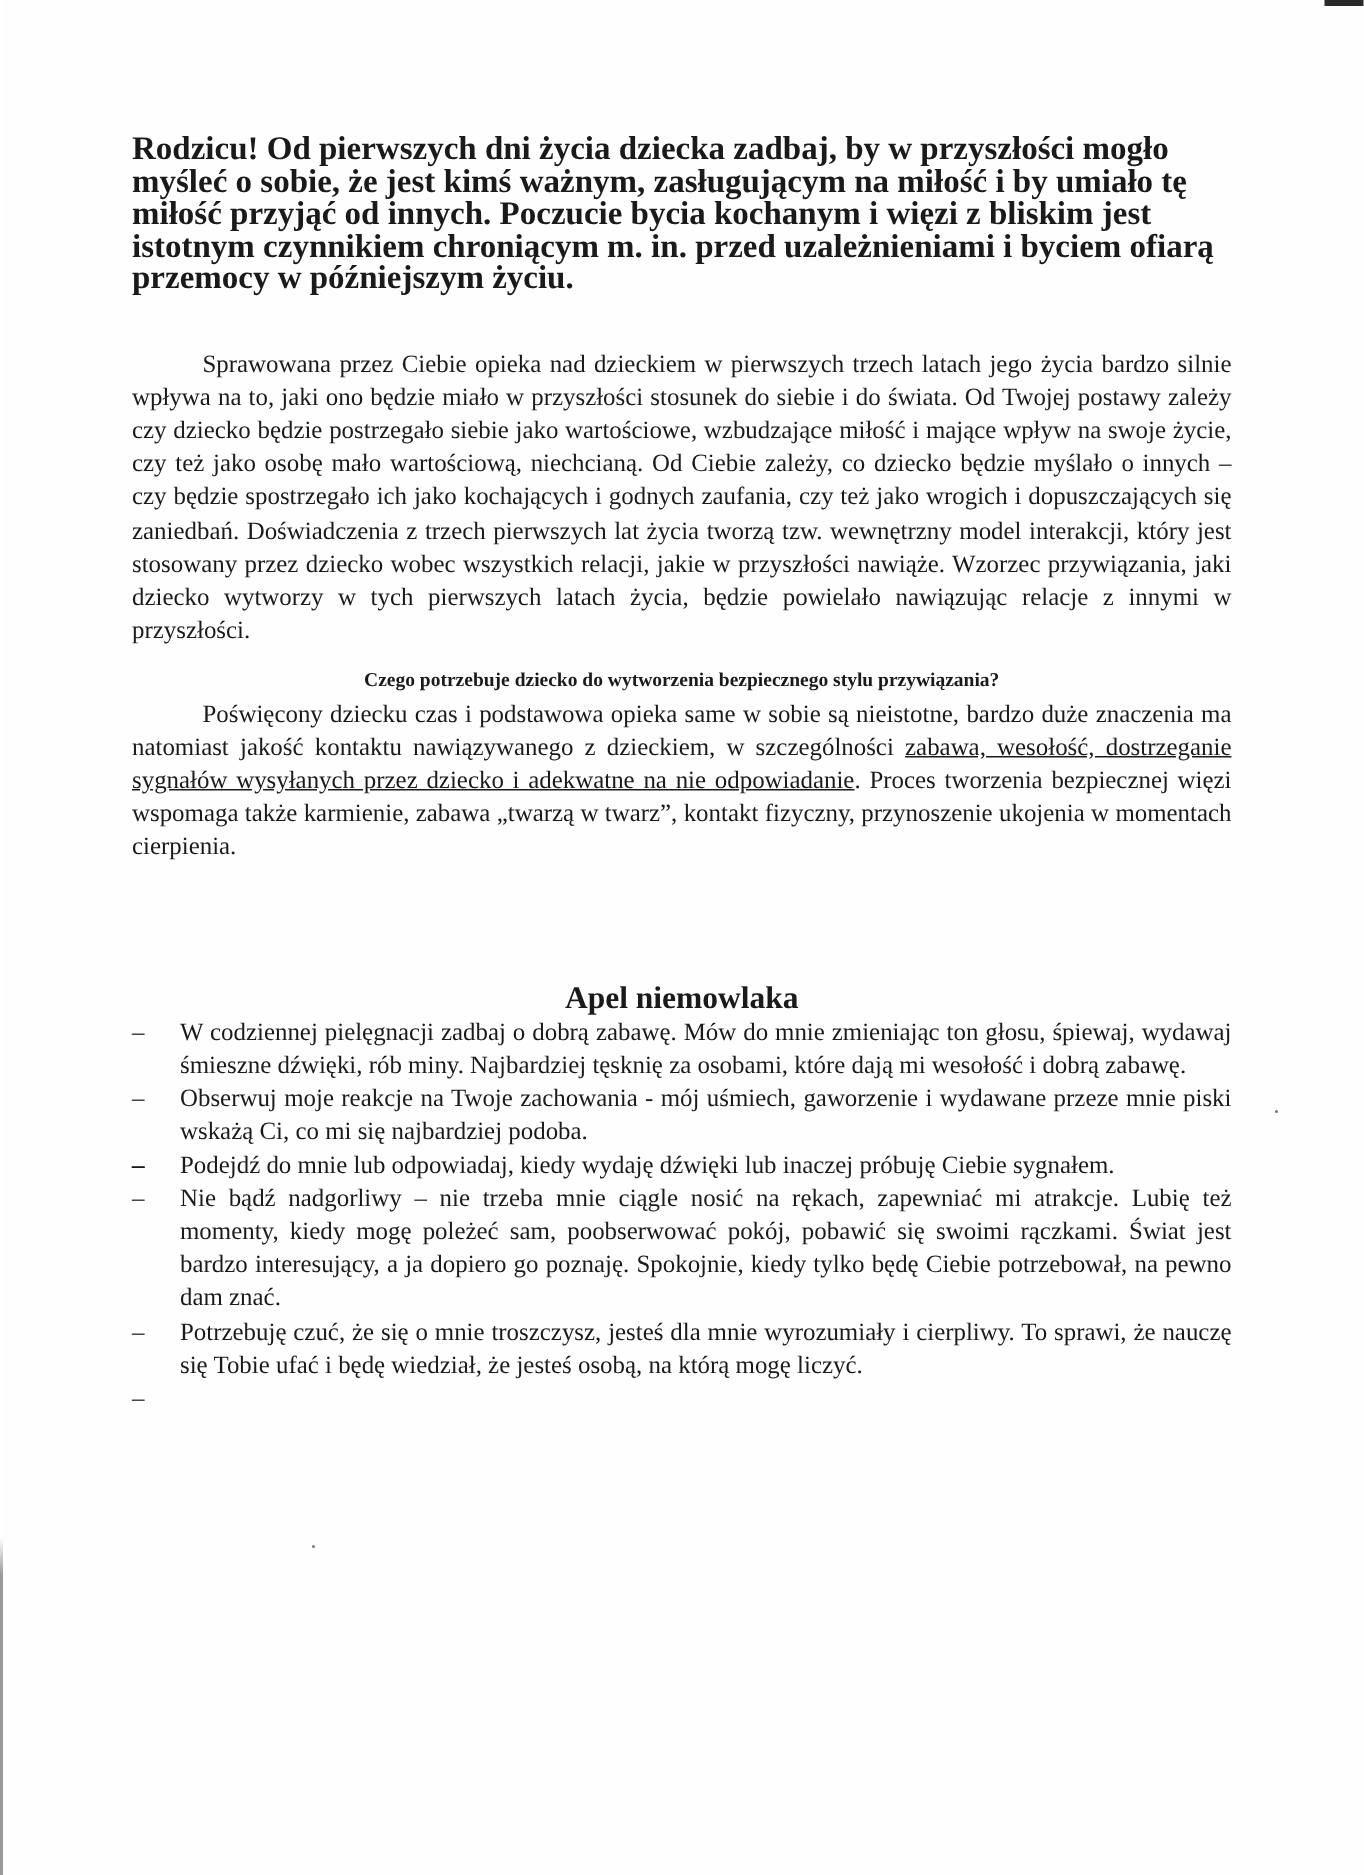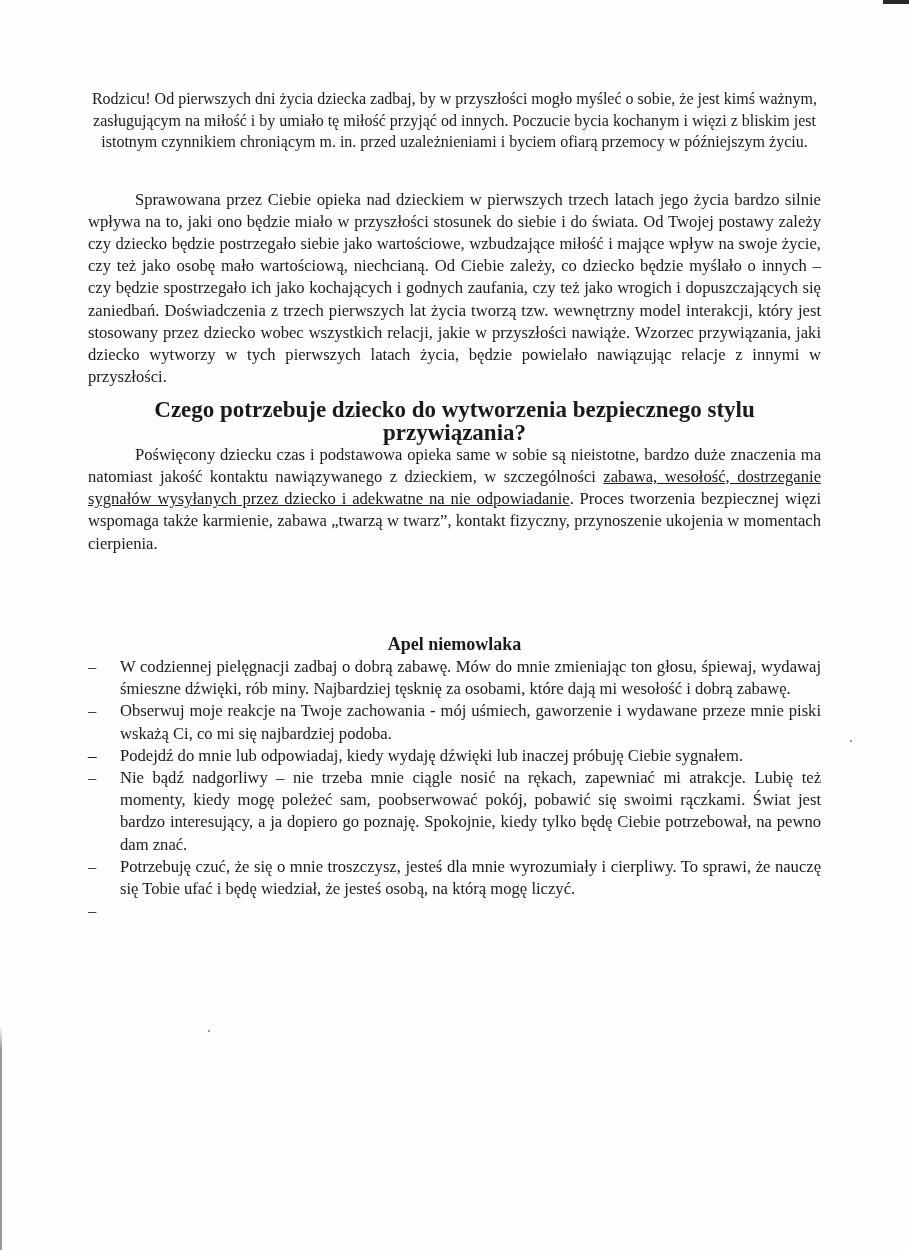--- a/index.html
+++ b/index.html
@@ -35,46 +35,46 @@
     }
     .content {
       position: absolute;
       left: 88px;
       top: 88px;
       width: 733px;
       font-size: 16.6px;
       line-height: 22.2px;
     }
     .intro {
-      font-weight: normal;
-      text-align: center;
-      font-size: 16px;
+      font-weight: bold;
+      text-align: left;
+      font-size: 22px;
       line-height: 21.5px;
       margin: 0 4px;
     }
     .para {
       text-align: justify;
       text-indent: 47px;
       margin: 0;
     }
     .p1 { margin-top: 36px; }
     .subheading {
       font-weight: bold;
       text-align: center;
       margin-top: 11px;
-      font-size: 23px;
+      font-size: 13px;
     }
     .underline {
       text-decoration: underline;
     }
     .apel-heading {
       font-weight: bold;
       text-align: center;
       margin-top: 78px;
-      font-size: 18px;
+      font-size: 21px;
     }
     ul.apel {
       list-style: none;
       margin: 1px 0 0 0;
       padding: 0;
     }
     ul.apel li {
       position: relative;
       padding-left: 32px;
       text-align: justify;

